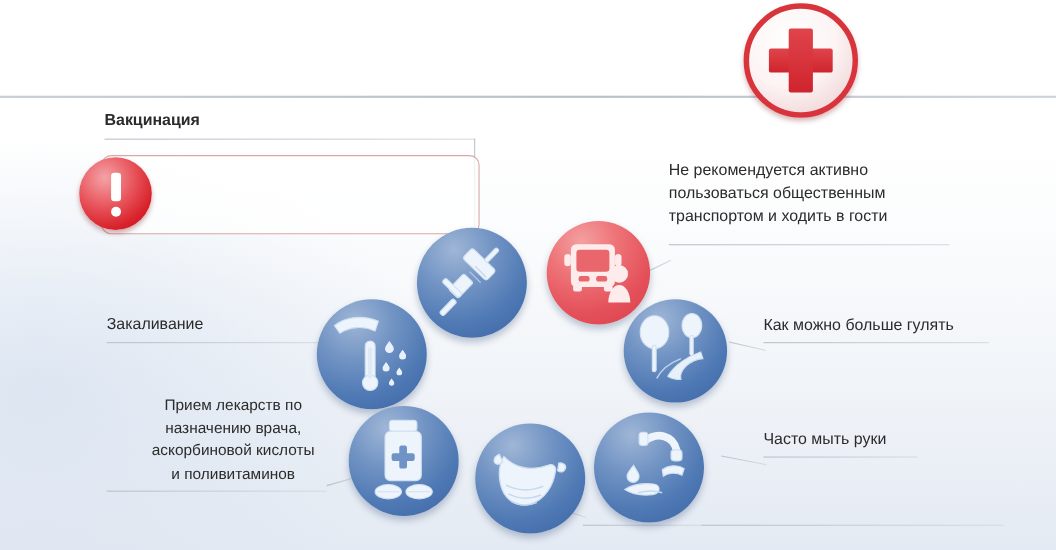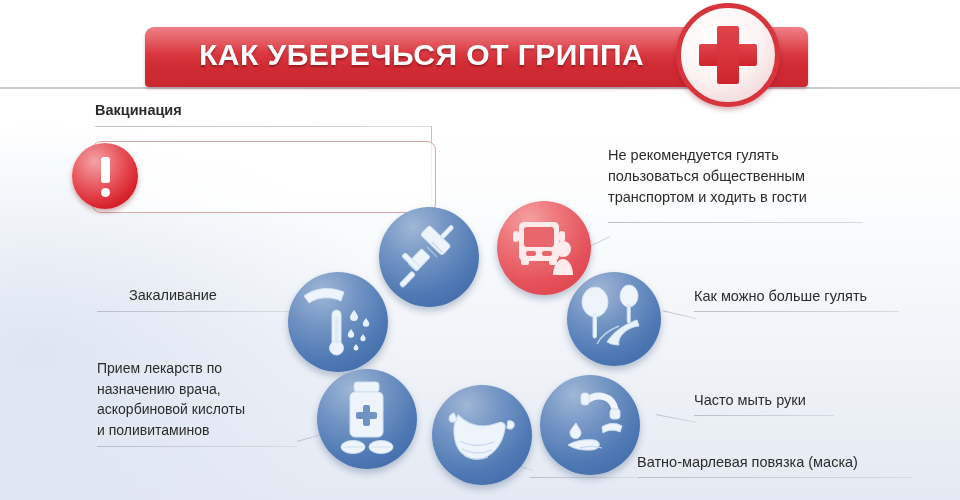--- a/index.html
+++ b/index.html
@@ -87,21 +87,21 @@
   .cross-badge .bar-v { left: 41px; top: 23px; width: 22px; height: 58px; }
 
   
   .lbl {
     position: absolute;
     font-size: 14.5px;
     line-height: 21px;
     color: #2b2b2b;
     white-space: pre-line;
   }
-  .lbl.small { font-size: 14px; line-height: 20.5px; }
+  .lbl.small { font-size: 14px; line-height: 20.5px; text-align: center; }
 
   .rule {
     position: absolute;
     height: 1px;
     background: linear-gradient(90deg,#b9c0ca,#d7dce3);
   }
   .rule.v { width: 1px; height: auto; background: linear-gradient(180deg,#b9c0ca,#d7dce3); }
 
   
   .warn-box {
@@ -172,66 +172,62 @@
     white-space: pre-line;
   }
 </style>
 </head>
 <body>
 
 <div id="stage">
 
   <div class="hdr-rule"></div>
 
-  <div class="banner">
-    <div class="banner-title">КАК УБЕРЕЧЬСЯ ОТ ГРИППА</div>
-  </div>
 
   <div class="cross-badge">
     <div class="disc"></div>
     <div class="bar-h"></div>
     <div class="bar-v"></div>
   </div>
 
   <div class="lbl" style="left:95px; top:100px;font-weight:bold;">Вакцинация</div>
   <div class="rule" style="left:95px; top:126px; width:337px;"></div>
   <div class="rule v" style="left:431px; top:126px; height:96px;"></div>
 
   <div class="warn-box"></div>
   <div class="warn-icon">
     <div class="bang-stem"></div>
     <div class="bang-dot"></div>
   </div>
 
-  <div class="lbl" style="left:608px; top:145px; width:330px;">Не рекомендуется гулять
+  <div class="lbl" style="left:608px; top:145px; width:330px;">Не рекомендуется активно
 пользоваться общественным
 транспортом и ходить в гости</div>
   <div class="rule" style="left:608px; top:222px; width:255px;"></div>
   <div class="rule" style="left:580px; top:236px; width:30px; transform:rotate(-26deg); transform-origin:right center;"></div>
 
-  <div class="lbl" style="left:97px; top:285px;margin-left:32px;">Закаливание</div>
+  <div class="lbl" style="left:97px; top:285px;">Закаливание</div>
   <div class="rule" style="left:97px; top:311px; width:193px;"></div>
   <div class="rule" style="left:290px; top:307px; width:30px; transform:rotate(-17deg); transform-origin:left center;"></div>
 
   <div class="lbl small" style="left:97px; top:358px; width:230px;">Прием лекарств по
 назначению врача,
 аскорбиновой кислоты
 и поливитаминов</div>
   <div class="rule" style="left:97px; top:446px; width:200px;"></div>
   <div class="rule" style="left:297px; top:441px; width:36px; transform:rotate(-16deg); transform-origin:left center;"></div>
 
   <div class="lbl" style="left:694px; top:286px;">Как можно больше гулять</div>
   <div class="rule" style="left:694px; top:311px; width:205px;"></div>
   <div class="rule" style="left:662px; top:318px; width:34px; transform:rotate(13deg); transform-origin:right center;"></div>
 
   <div class="lbl" style="left:694px; top:390px;text-align:right;">Часто мыть руки</div>
   <div class="rule" style="left:694px; top:415px; width:140px;"></div>
   <div class="rule" style="left:655px; top:422px; width:42px; transform:rotate(11deg); transform-origin:right center;"></div>
 
-  <div class="lbl" style="left:637px; top:452px;">Ватно-марлевая повязка (маска)</div>
   <div class="rule" style="left:637px; top:477px; width:276px;"></div>
   <div class="rule" style="left:530px; top:477px; width:108px;"></div>
   <div class="rule" style="left:505px; top:470px; width:28px; transform:rotate(18deg); transform-origin:right center;"></div>
 
 
   <div class="circle blue" style="left:379px; top:207px; width:100px; height:100px;">
     <svg viewBox="0 0 100 100" aria-hidden="true">
       <g fill="#eef4fb" stroke="#cfe0f2" stroke-width="1">
         <rect x="42" y="27" width="30" height="13" rx="3" transform="rotate(44 57 33)"></rect>
         <rect x="34" y="43" width="12" height="20" rx="2" transform="rotate(44 40 53)"></rect>

